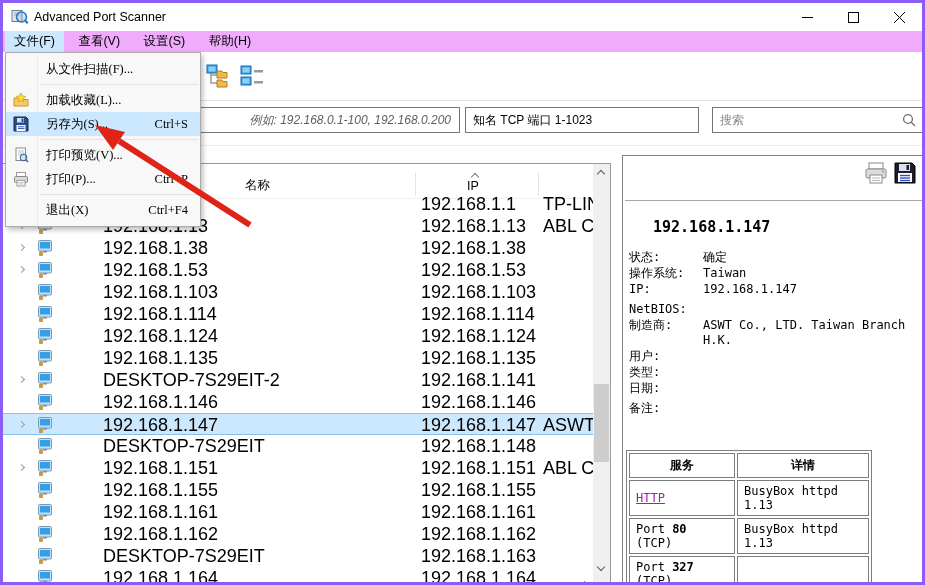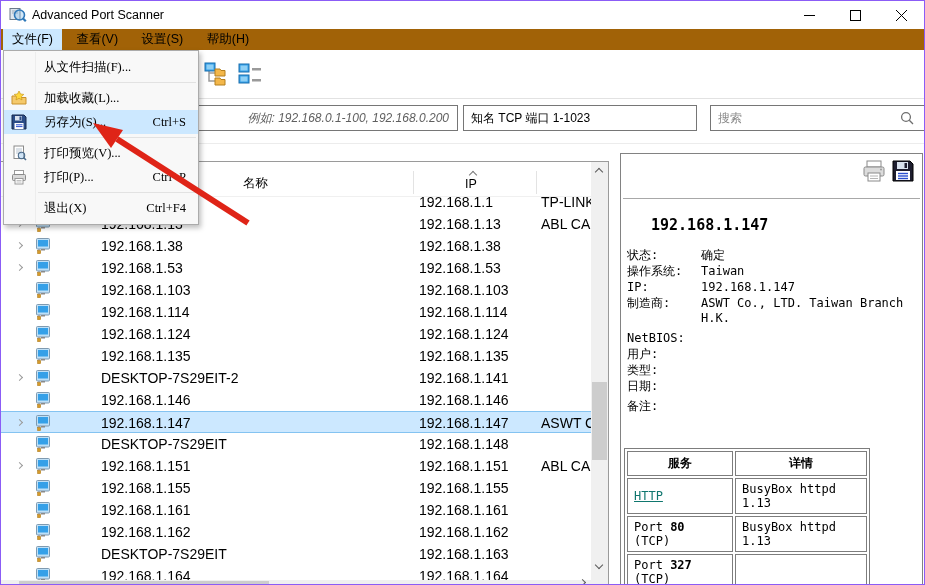--- a/index.html
+++ b/index.html
@@ -1,28 +1,28 @@
 <!DOCTYPE html>
 <html><head>
 <meta charset="utf-8">
 <style>
   * { box-sizing: border-box; margin: 0; padding: 0; }
   html,body { width:925px; height:585px; overflow:hidden; }
   body { font-family:"Liberation Sans","DejaVu Sans",sans-serif; background:#fff; color:#000; }
-  .window { position:relative; width:925px; height:585px; background:#fff; border:1px solid #8b5cf6; overflow:hidden; }
+  .window { position:relative; width:925px; height:585px; background:#fff; border:3px solid #8b5cf6; overflow:hidden; }
 
   
   .titlebar { position:absolute; top:0; left:0; right:0; height:28px; background:#fff; }
   .app-icon { position:absolute; left:7px; top:4px; width:19px; height:19px; }
   .title-text { position:absolute; left:31px; top:0; line-height:28px; font-size:12.5px; color:#000; }
   .win-btn { position:absolute; top:0; width:46px; height:28px; display:flex; align-items:center; justify-content:center; }
   #btn-min { right:92px; } #btn-max { right:46px; } #btn-close { right:0; }
 
   
-  .menubar { position:absolute; top:28px; left:0; right:0; height:21px; background:#a16207; font-size:12.5px; }
+  .menubar { position:absolute; top:28px; left:0; right:0; height:21px; background:#f0abfc; font-size:12.5px; }
   .menubar-item { display:inline-block; height:21px; line-height:21px; padding:0 9px; margin-left:2px; cursor:default; }
   .menubar-item.active { background:#cce8ff; }
 
   
   .toolbar { position:absolute; top:49px; left:0; right:0; height:49px; background:#fff; border-bottom:1px solid #e2e2e2; }
   .tool-btn { position:absolute; top:7px; width:32px; height:34px; display:flex; align-items:center; justify-content:center; }
   #tool-tree { left:200px; } #tool-list { left:234px; }
 
   
   .searchrow { position:absolute; top:98px; left:0; right:0; height:45px; background:#fff; border-bottom:1px solid #ececec; }
@@ -36,21 +36,21 @@
   #search-mag { position:absolute; right:7px; top:6px; width:14px; height:14px; }
 
   
   .device-table { position:absolute; left:0; top:160px; width:608px; height:425px; background:#fff; border-top:1px solid #9a9a9a; border-right:1px solid #9a9a9a; }
   .dt-header { position:absolute; top:6px; left:0; right:17px; height:29px; background:#fff; border-bottom:1px solid #f0f0f0; font-size:12.5px; }
   .hdr-name { position:absolute; left:242px; top:7px; }
   .hdr-ip { position:absolute; left:464px; top:9px; }
   .hdr-div { position:absolute; top:3px; height:23px; width:1px; background:#e3e3e3; }
   .chev-up { position:absolute; left:469px; top:4px; width:6px; height:6px; border-left:1px solid #7a7a7a; border-top:1px solid #7a7a7a; transform:rotate(45deg); }
   .dt-rows { position:absolute; top:29px; left:0; width:590px; height:396px; overflow:hidden; }
-  .row { position:relative; height:22px; font-size:14px; }
+  .row { position:relative; height:22px; font-size:18px; }
   .row.selected { background:#cce8ff; border-top:1px solid #84c3f1; border-bottom:1px solid #84c3f1; }
   .chev-r { position:absolute; left:16px; top:8px; width:5px; height:5px; border-top:1px solid #9a9a9a; border-right:1px solid #9a9a9a; transform:rotate(45deg); }
   .pc-icon { position:absolute; left:34px; top:3px; width:16px; height:16px; }
   .row-name { position:absolute; left:100px; top:0; line-height:22px; white-space:nowrap; }
   .row-ip { position:absolute; left:418px; top:0; line-height:22px; white-space:nowrap; }
   .row-mfr { position:absolute; left:540px; top:0; line-height:22px; width:50px; overflow:hidden; white-space:nowrap; }
 
   
   .vscroll { position:absolute; top:0; right:0; width:17px; height:413px; background:#f0f0f0; }
   .vthumb { position:absolute; left:1px; width:15px; top:220px; height:78px; background:#cdcdcd; }
@@ -70,21 +70,21 @@
   .host-title { position:absolute; left:30px; top:62px; font-size:15px; font-weight:bold; }
   .fields { position:absolute; left:6px; top:94px; right:4px; font-size:12px; line-height:15px; }
   .field { margin-bottom:1px; }
   .field.gap { margin-top:5px; }
   .flbl { display:inline-block; width:74px; font-weight:normal; vertical-align:top; }
   .fval { display:inline-block; width:214px; vertical-align:top; }
   .svc-table { position:absolute; left:3px; top:294px; border:1px solid #7d7d7d; border-spacing:2px; font-size:12px; font-family:inherit; }
   .svc-table th { border:1px solid #7d7d7d; font-weight:bold; text-align:center; padding:3px 6px; }
   .svc-table td { border:1px solid #7d7d7d; padding:3px 6px; height:18px; }
   .svc-c1 { width:106px; } .svc-c2 { width:132px; }
-  .svc-link { color:#0f766e; text-decoration:underline; cursor:pointer; }
+  .svc-link { color:#a21caf; text-decoration:underline; cursor:pointer; }
 
   
   .menu-popup { position:absolute; left:2px; top:49px; width:196px; background:#f8f8f8; border:1px solid #ababab; box-shadow:2px 3px 5px rgba(0,0,0,0.25); padding:4px 0; z-index:50; font-size:12.5px;font-family:Liberation Serif, serif; }
   .menu-gutter { position:absolute; left:31px; top:1px; bottom:1px; width:1px; background:#ededed; }
   .mi { position:relative; height:24px; cursor:default; }
   .mi.hl { background:#cce8ff; }
   .micon { position:absolute; left:7px; top:4px; width:16px; height:16px; }
   .milabel { position:absolute; left:40px; top:0; line-height:24px; }
   .mshort { position:absolute; right:12px; top:0; line-height:24px; }
   .msep { height:1px; background:#e2e2e2; margin:3px 2px 3px 34px; }
@@ -431,22 +431,22 @@
         <line x1="7" y1="17" x2="17" y2="17" stroke="#2a4fd0" stroke-width="1.4"></line>
         <line x1="7" y1="19.5" x2="17" y2="19.5" stroke="#2a4fd0" stroke-width="1.4"></line>
       </svg>
     </div>
     <div class="panel-sep"></div>
     <div class="host-title">192.168.1.147</div>
     <div class="fields" id="fields">
         <div class="field"><span class="flbl">状态:</span><span class="fval">确定</span></div>
         <div class="field"><span class="flbl">操作系统:</span><span class="fval">Taiwan</span></div>
         <div class="field"><span class="flbl">IP:</span><span class="fval">192.168.1.147</span></div>
+        <div class="field gap"><span class="flbl">NetBIOS:</span><span class="fval"></span></div>
         <div class="field"><span class="flbl">制造商:</span><span class="fval">ASWT Co., LTD. Taiwan Branch H.K.</span></div>
-        <div class="field gap"><span class="flbl">NetBIOS:</span><span class="fval"></span></div>
         <div class="field"><span class="flbl">用户:</span><span class="fval"></span></div>
         <div class="field"><span class="flbl">类型:</span><span class="fval"></span></div>
         <div class="field"><span class="flbl">日期:</span><span class="fval"></span></div>
         <div class="field gap"><span class="flbl">备注:</span><span class="fval"></span></div>
       </div>
     <table class="svc-table">
       <thead>
         <tr>
           <th class="svc-c1">服务</th>
           <th class="svc-c2">详情</th>

